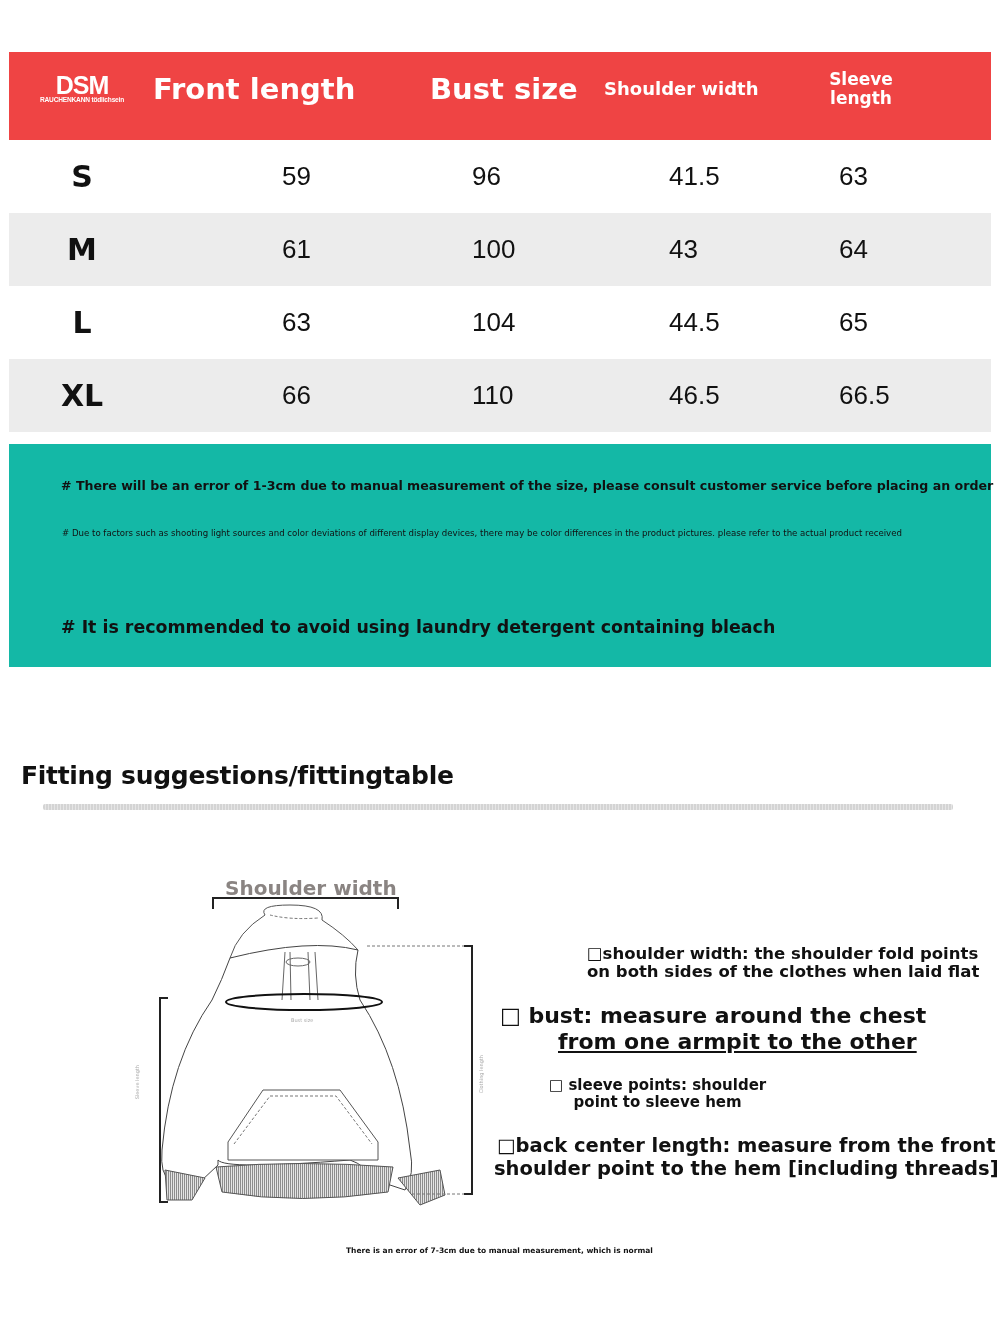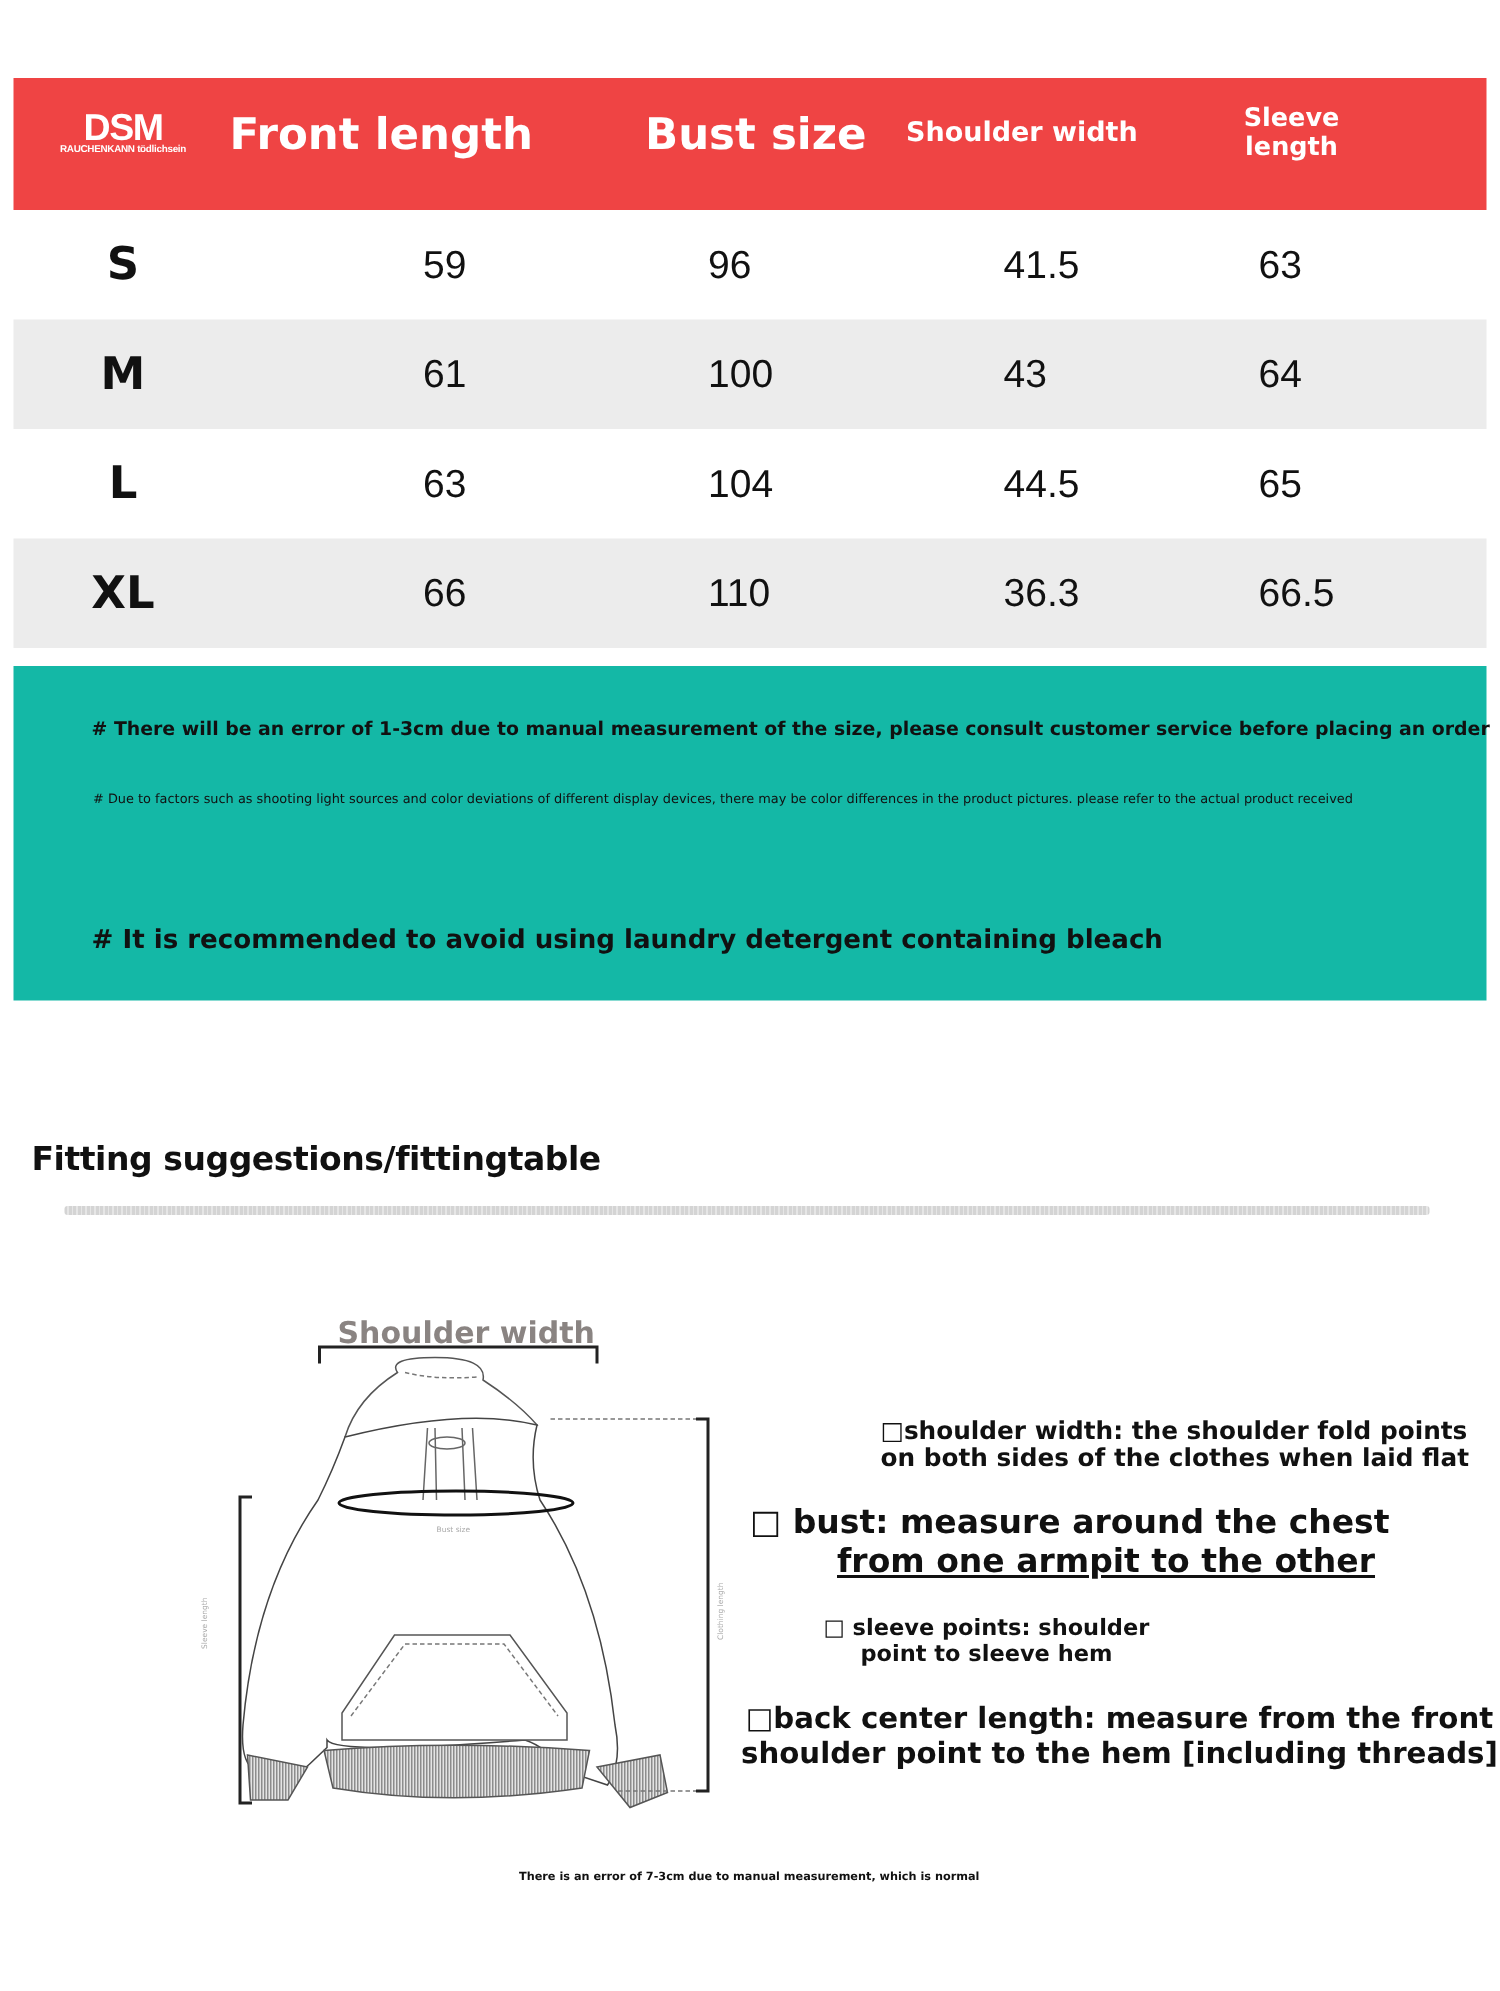--- a/index.html
+++ b/index.html
@@ -30,21 +30,21 @@
 
     
     .notes { position: absolute; left: 9px; top: 444px; width: 982px; height: 223px; background: #14b8a6; }
     .note { position: absolute; left: 52px; white-space: nowrap; color: #111; font-weight: 700; }
     .note-1 { top: 34px; font-size: 12.6px; }
     .note-2 { top: 84px; left: 53px; font-size: 8.6px; font-weight: 400; }
     .note-3 { top: 126px; font-size: 17.4px; }
     .note-4 { top: 173px; font-size: 17.4px; }
 
     
-    .fit-title { position: absolute; left: 21px; top: 761px; font-size: 22px; font-weight: 700; white-space: nowrap; letter-spacing: -0.3px; text-align: center; }
+    .fit-title { position: absolute; left: 21px; top: 761px; font-size: 25px; font-weight: 700; white-space: nowrap; letter-spacing: -0.3px; text-align: center; }
     .fit-divider { position: absolute; left: 43px; top: 804px; width: 910px; height: 6px;
       background: repeating-linear-gradient(90deg, #d4d4d4 0 2px, #e6e6e6 2px 3px); border-radius: 2px; }
 
     .diagram { position: absolute; left: 130px; top: 860px; width: 370px; height: 360px; }
     .shoulder-label { position: absolute; left: 95px; top: 16px; font-size: 20px; font-weight: 700; color: #8a8482; white-space: nowrap; }
     .tiny-label { position: absolute; font-size: 5px; color: #aaa; white-space: nowrap; }
     .bust-size-label { left: 161px; top: 157px; }
     .sleeve-vert { left: 4px; top: 205px; transform: rotate(180deg); writing-mode: vertical-rl; }
     .clothing-vert { left: 348px; top: 195px; transform: rotate(180deg); writing-mode: vertical-rl; }
 
@@ -91,21 +91,21 @@
     <span class="c-size">L</span>
     <span class="c-front">63</span>
     <span class="c-bust">104</span>
     <span class="c-shoulder">44.5</span>
     <span class="c-sleeve">65</span>
   </div>
   <div class="trow alt">
     <span class="c-size">XL</span>
     <span class="c-front">66</span>
     <span class="c-bust">110</span>
-    <span class="c-shoulder">36.3</span>
+    <span class="c-shoulder">46.5</span>
     <span class="c-sleeve">66.5</span>
   </div>
 </div>
 
 <div class="notes">
   <div class="note note-1"># There will be an error of 1-3cm due to manual measurement of the size, please consult customer service before placing an order</div>
   <div class="note note-2"># Due to factors such as shooting light sources and color deviations of different display devices, there may be color differences in the product pictures. please refer to the actual product received</div>
   <div class="note note-4"># It is recommended to avoid using laundry detergent containing bleach</div>
 </div>
 

